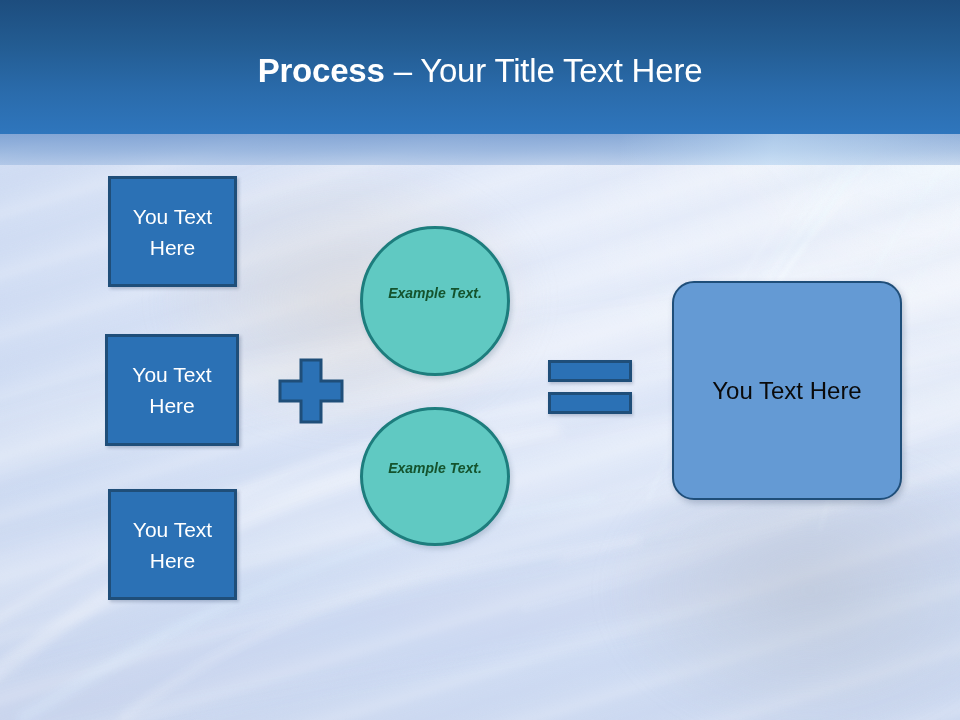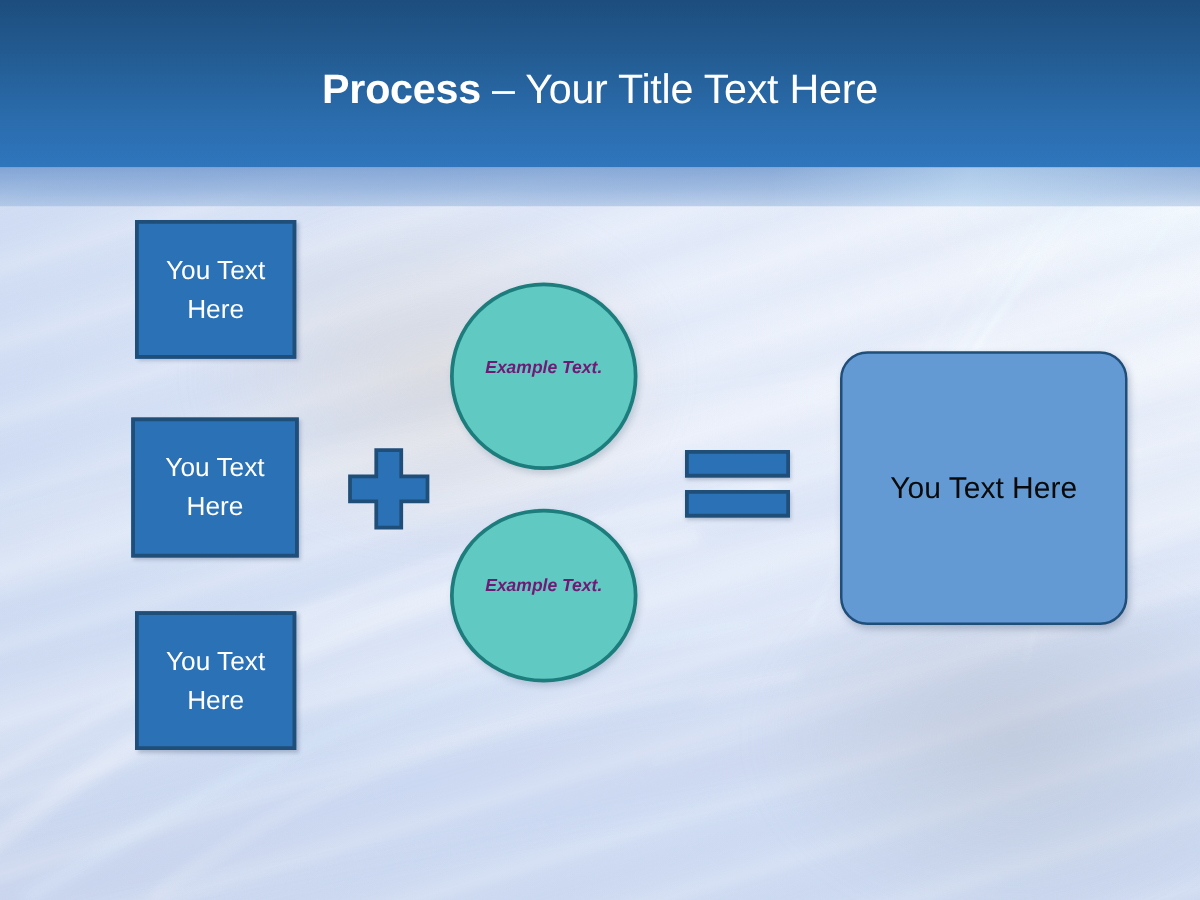--- a/index.html
+++ b/index.html
@@ -124,21 +124,21 @@
   }
   .plus-wrap svg { display: block; }
 
   
   .circle {
     position: absolute;
     box-sizing: border-box;
     border-radius: 50%;
     background: #60c9c2;
     border: 3px solid #1d7d7d;
-    color: #701a75;
+    color: #14532d;
     font-size: 14px;
     line-height: 21px;
     font-weight: 700;
     font-style: italic;
     text-align: center;
     display: flex;
     align-items: center;
     box-shadow: 2px 3px 5px rgba(60,90,120,0.22);
   }
   #circle-1 { left: 360px; top: 226px; width: 150px; height: 150px; }

